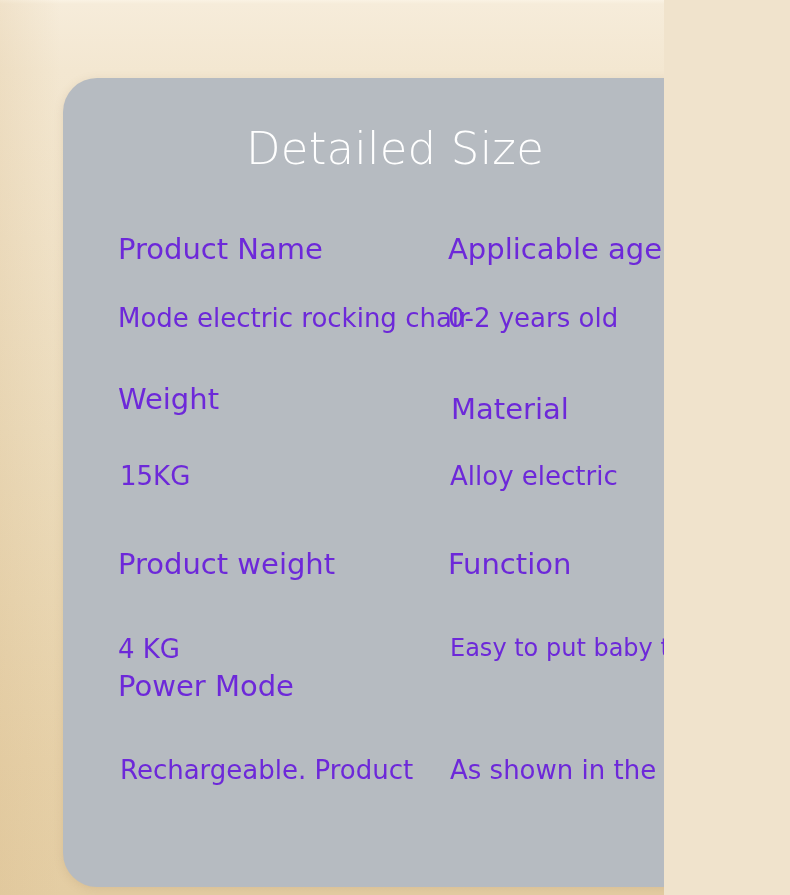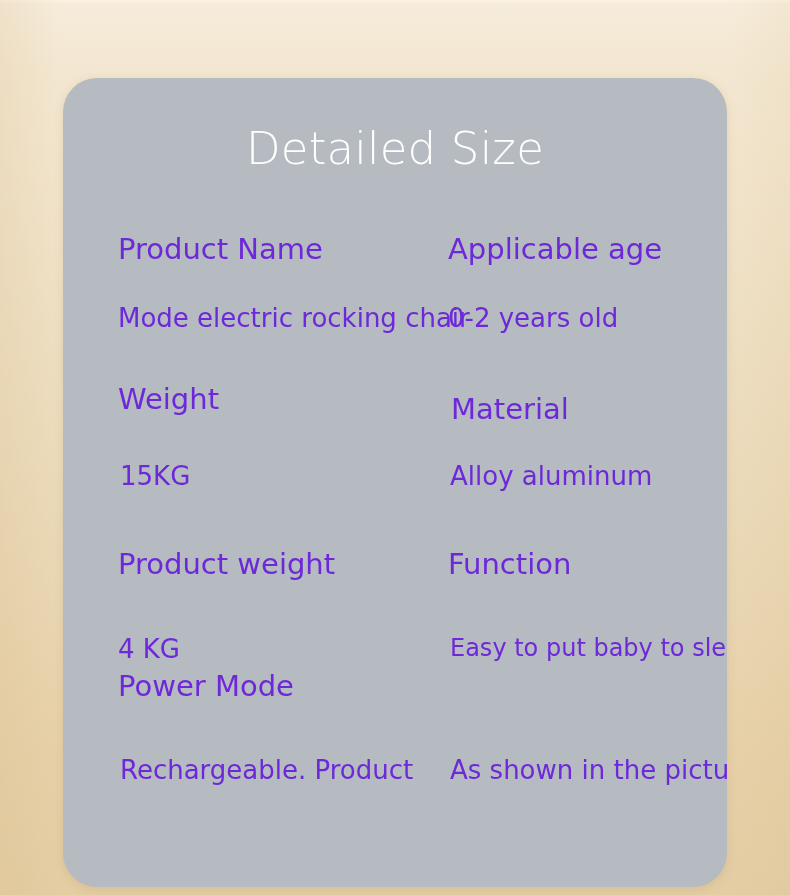--- a/index.html
+++ b/index.html
@@ -11,21 +11,21 @@
     width: 790px;
     height: 895px;
     overflow: hidden;
     font-family: "DejaVu Sans", "Liberation Sans", sans-serif;
     background: #f0e3cc;
   }
 
   
   #page {
     position: relative;
-    width: 790px;
+    width: 664px;
     height: 895px;
     overflow: hidden;
     background:
       linear-gradient(180deg,
         #faf2e4 0px,
         #f6ecda 4px,
         #f3e7d1 70px,
         #f0e2c8 240px,
         #ecdcbd 430px,
         #e9d6b2 600px,
@@ -128,21 +128,21 @@
     <div class="spec-label col-left r1-label">Product Name</div>
     <div class="spec-value col-left r1-value">Mode electric rocking chair</div>
 
     <div class="spec-label col-right r1-label nudge-right-2">Applicable age</div>
     <div class="spec-value col-right r1-value nudge-right-2">0-2 years old</div>
 
     <div class="spec-label col-left r2-label">Weight</div>
     <div class="spec-value col-left r2-value nudge-right-2">15KG</div>
 
     <div class="spec-label col-right r2-label-right nudge-right-5">Material</div>
-    <div class="spec-value col-right r2-value nudge-right-4">Alloy aluminum</div>
+    <div class="spec-value col-right r2-value nudge-right-4">Alloy electric</div>
 
     <div class="spec-label col-left r3-label">Product weight</div>
     <div class="spec-value col-left r3-value"> 4 KG</div>
 
     <div class="spec-label col-right r3-label nudge-right-2">Function</div>
     <div class="spec-value small col-right r3-value nudge-right-4">Easy to put baby to sleep</div>
 
     <div class="spec-label col-left r4-label">Power Mode</div>
     <div class="spec-value col-left r4-value nudge-right-2">Rechargeable. Product</div>
 

